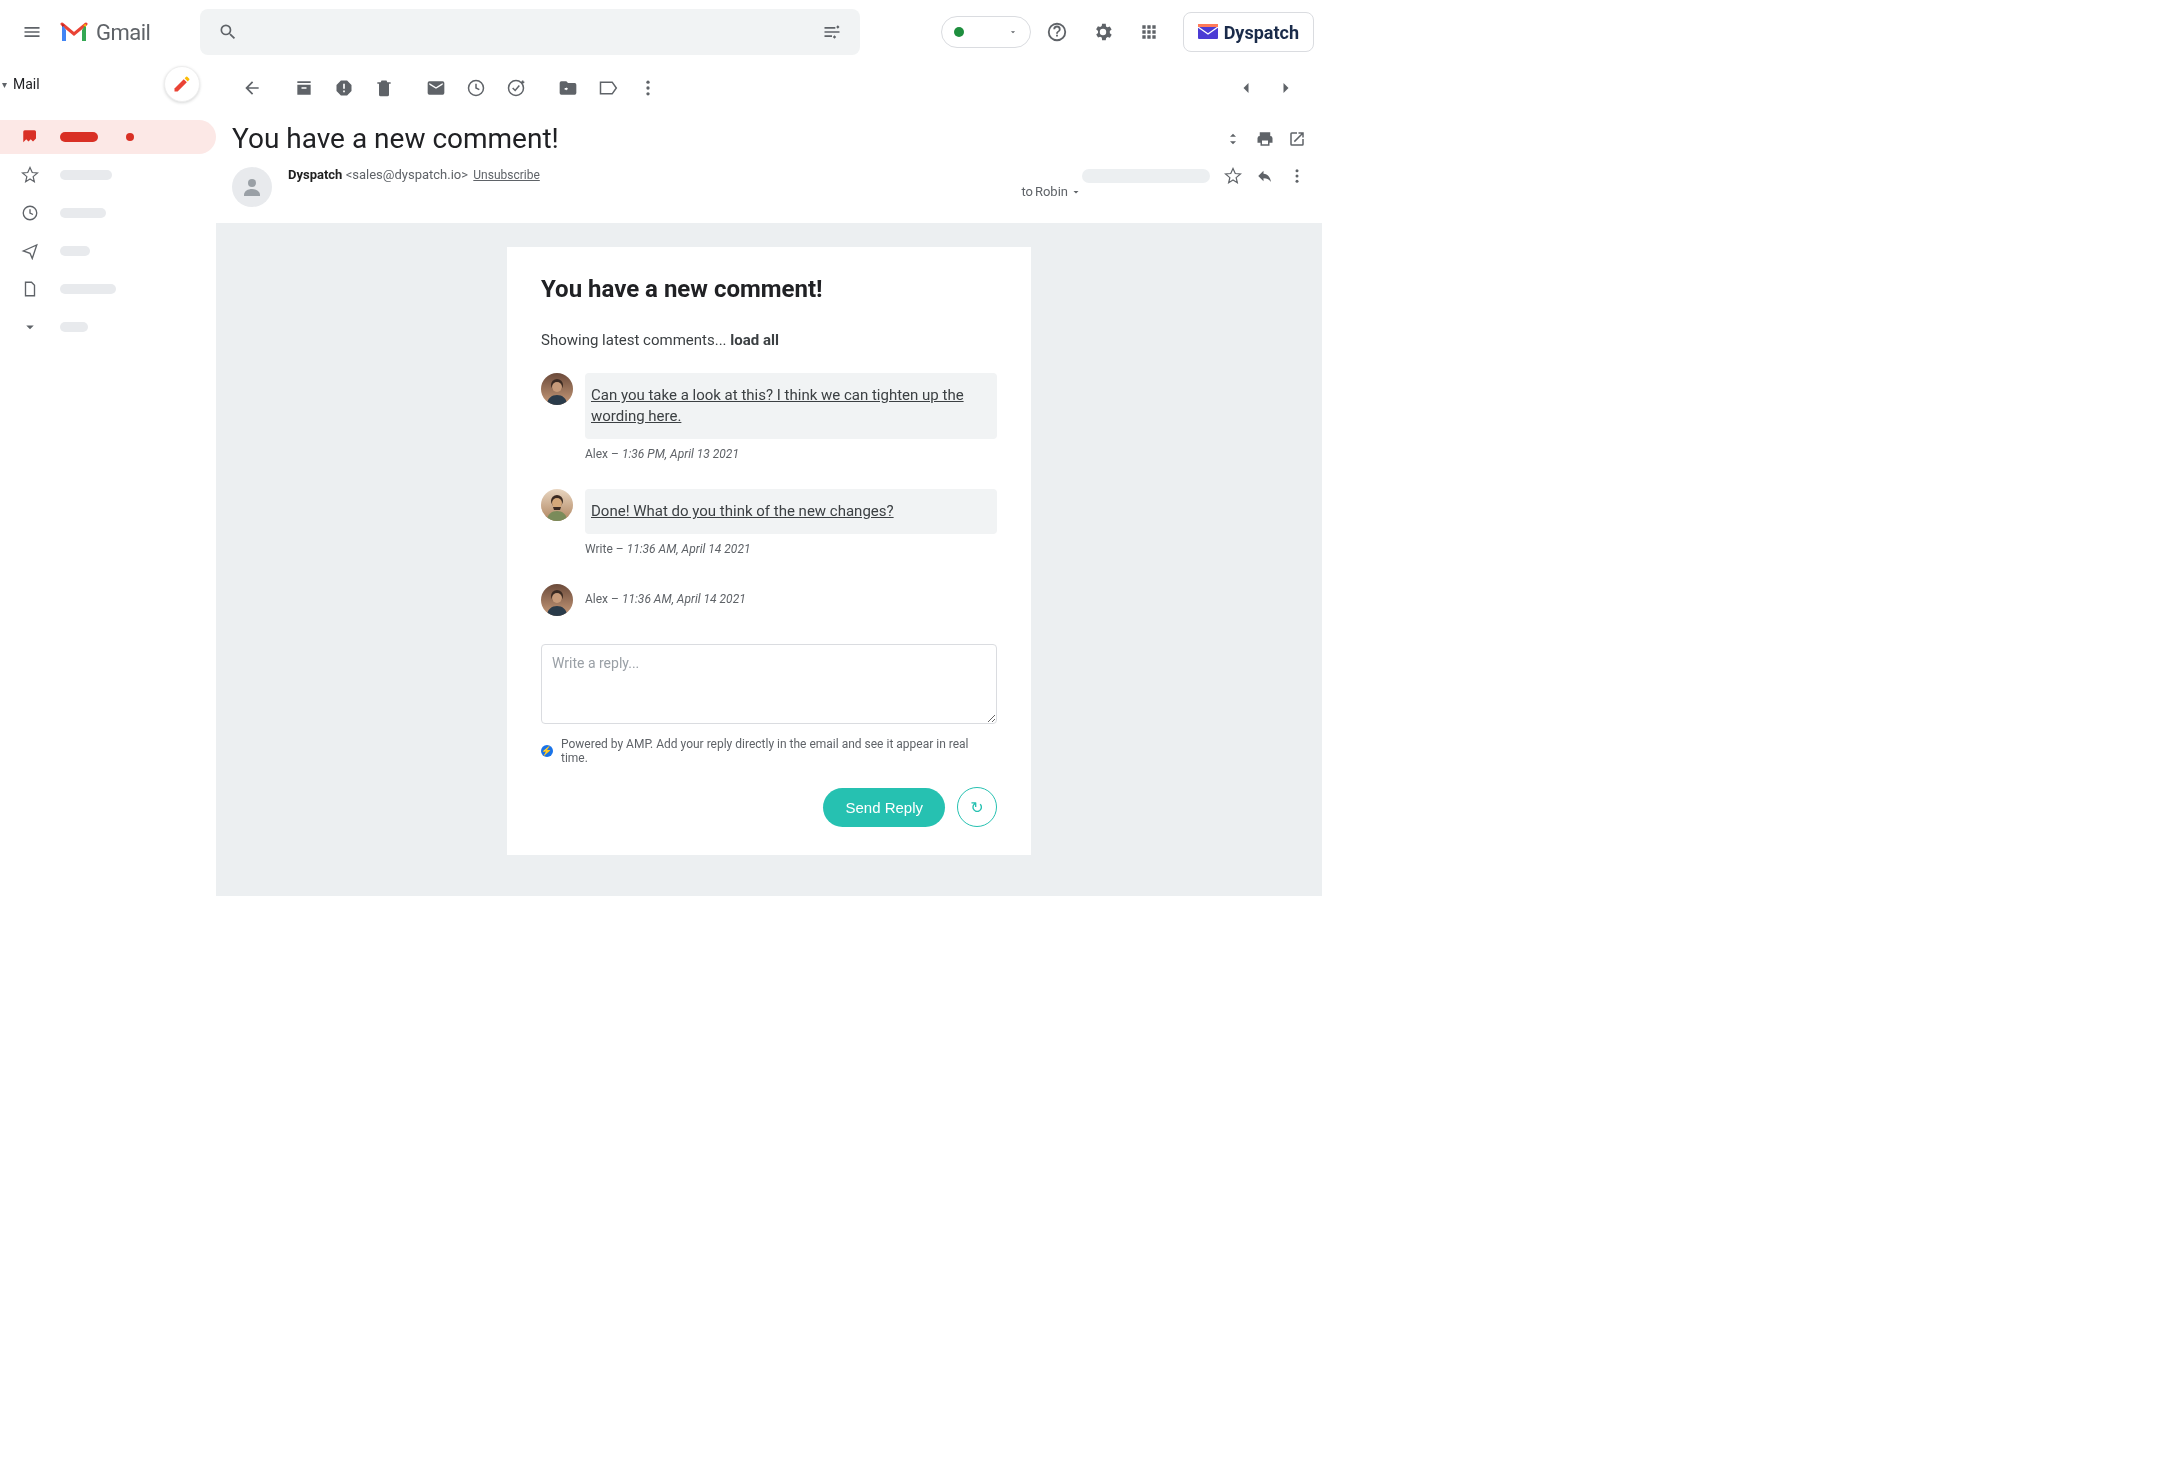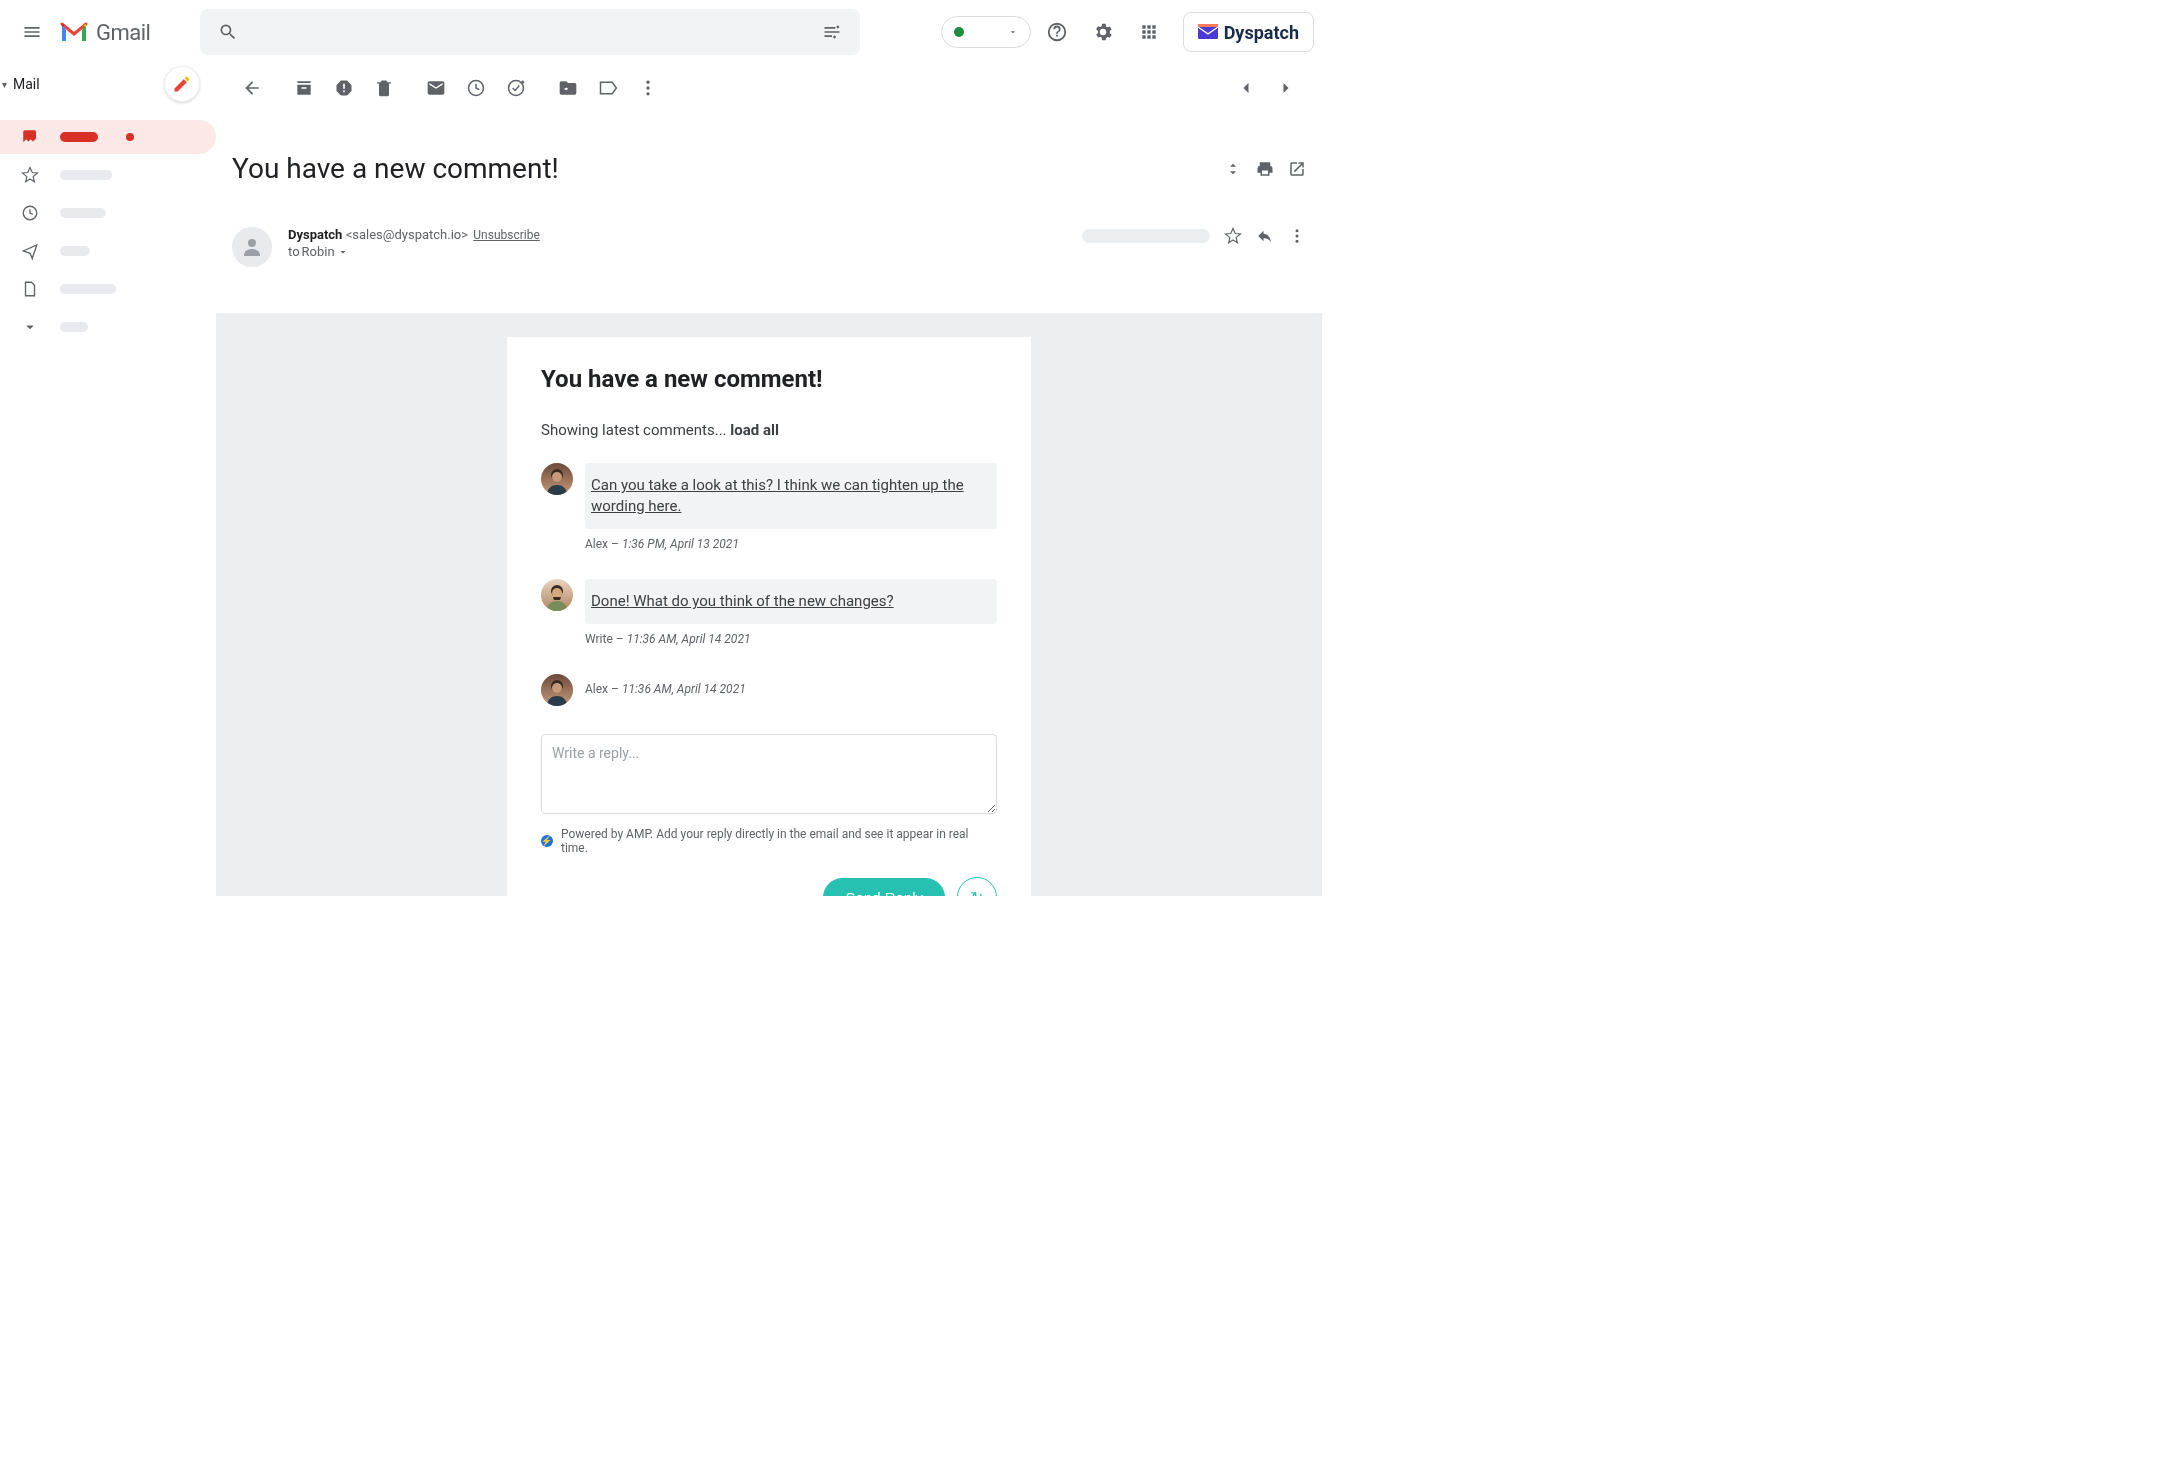--- a/index.html
+++ b/index.html
@@ -33,36 +33,36 @@
   .compose svg { width: 20px; height: 20px; }
   .folders { display: flex; flex-direction: column; gap: 4px; padding-top: 6px; }
   .folder { height: 34px; border-radius: 0 18px 18px 0; display: flex; align-items: center; padding-left: 20px; gap: 20px; }
   .folder.active { background: #fce8e6; }
   .folder .fi { width: 20px; color: #5f6368; display:flex; align-items:center; justify-content:center; }
   .folder.active .fi { color: #d93025; }
   .ph-bar { height: 10px; background: #e8eaed; border-radius: 5px; }
   .folder.active .ph-bar { background: #d93025; }
   .folder.active .ph-dot { width: 8px; height: 8px; background: #d93025; border-radius: 50%; margin-left: 8px; }
 
-  .main { flex: 1; display: flex; flex-direction: column; min-width: 0; gap: 30px; }
+  .main { flex: 1; display: flex; flex-direction: column; min-width: 0; }
   .toolbar { height: 48px; display: flex; align-items: center; padding: 0 16px; }
   .tb-icn { width: 40px; height: 40px; display: flex; align-items: center; justify-content: center; color: #5f6368; border-radius: 50%; cursor: pointer; }
   .tb-sep { flex:1; }
   .tb-gap { width: 12px; }
   .subj-row { display: flex; align-items: center; padding: 10px 16px 12px 16px; }
   .subj { font-size: 28px; font-weight: 400; color: #202124; flex: 1; }
   .subj-actions { display: flex; gap: 14px; color: #5f6368; }
   .subj-actions span { cursor: pointer; }
   .sender-row { display: flex; align-items: flex-start; padding: 0 16px 16px 16px; }
   .avatar-grey { width: 40px; height: 40px; border-radius: 50%; background: #e8eaed; display: flex; align-items: center; justify-content: center; color: #9aa0a6; margin-right: 16px; }
   .sender-info { flex: 1; font-size: 13px; }
   .sender-info .nm { font-weight: 700; color: #1f1f1f; }
   .sender-info .em { color: #5f6368; }
   .sender-info .unsub { color: #5f6368; text-decoration: underline; cursor: pointer; margin-left: 2px; font-size: 12px; }
-  .sender-info .to-row { color: #5f6368; margin-top: 2px; display: flex; align-items: center; gap: 2px; }
+  .sender-info .to-row { color: #5f6368; margin-top: 2px; display: flex; align-items: center; gap: 2px; justify-content: flex-end; }
   .sender-actions { display: flex; align-items: center; gap: 14px; color: #5f6368; }
   .date-ph { width: 128px; height: 14px; background: #eceff1; border-radius: 7px; }
   .sender-actions span { cursor: pointer; }
 
   .email-canvas { flex: 1; background: #eceff1; overflow-y: auto; padding: 24px 0; }
   .email-card { width: 524px; margin: 0 auto; background: #fff; padding: 28px 34px; }
   .email-h1 { font-size: 24px; font-weight: 700; color: #202124; margin-bottom: 28px; }
   .loading-row { font-size: 15px; color: #3c4043; margin-bottom: 24px; }
   .loading-row .loadall { font-weight: 700; cursor: pointer; }
   .cmt { display: flex; margin-bottom: 28px; }

